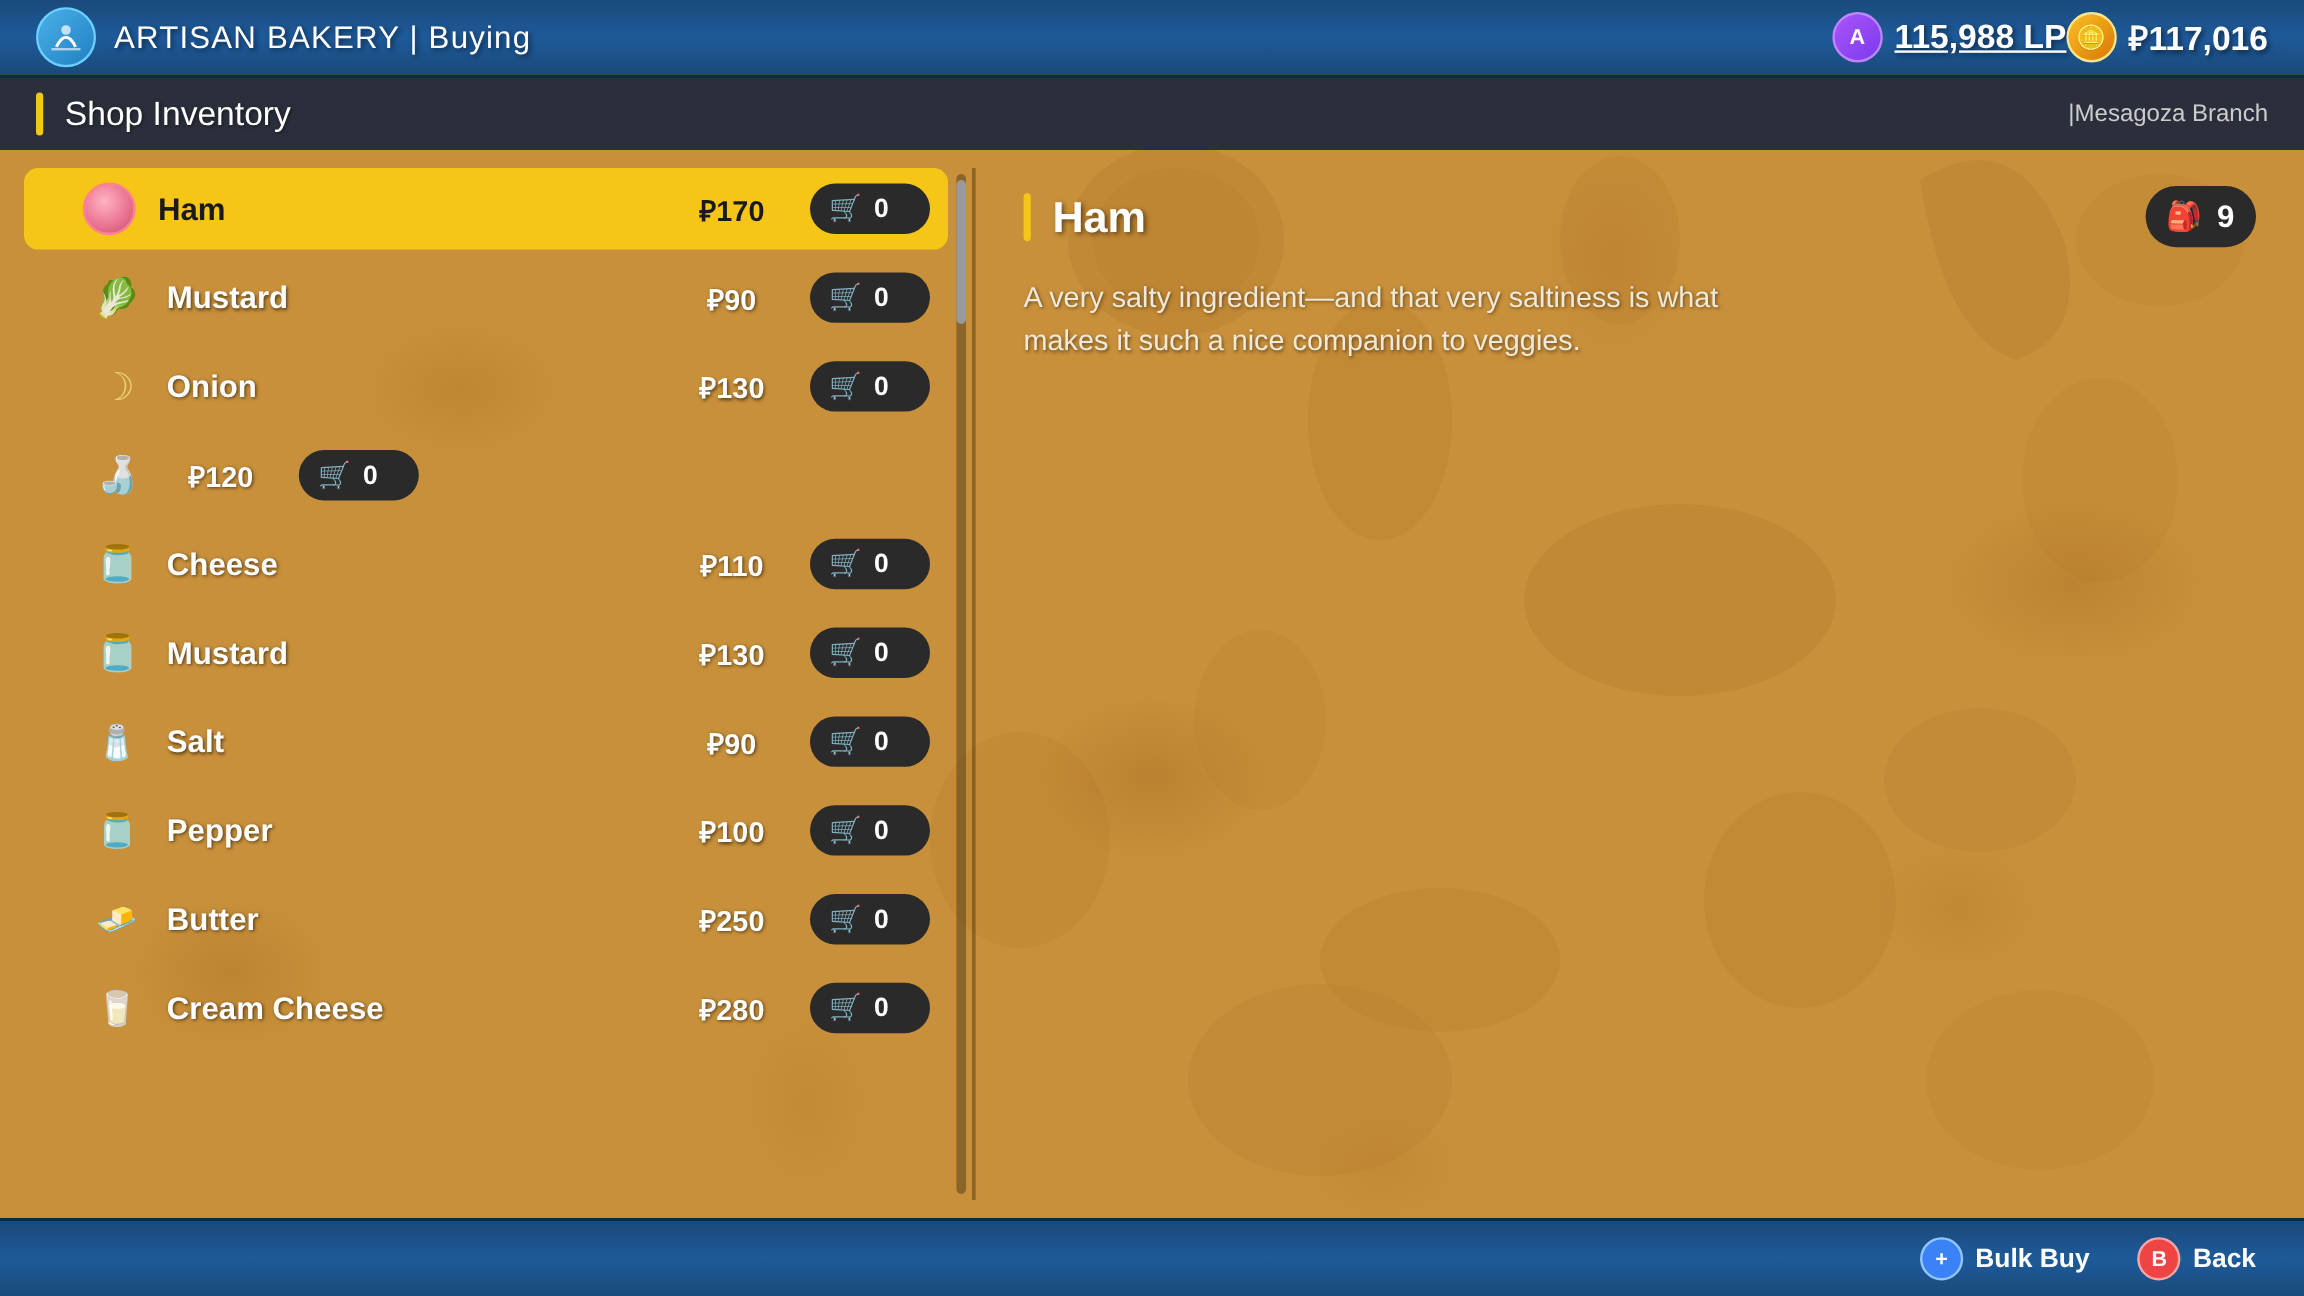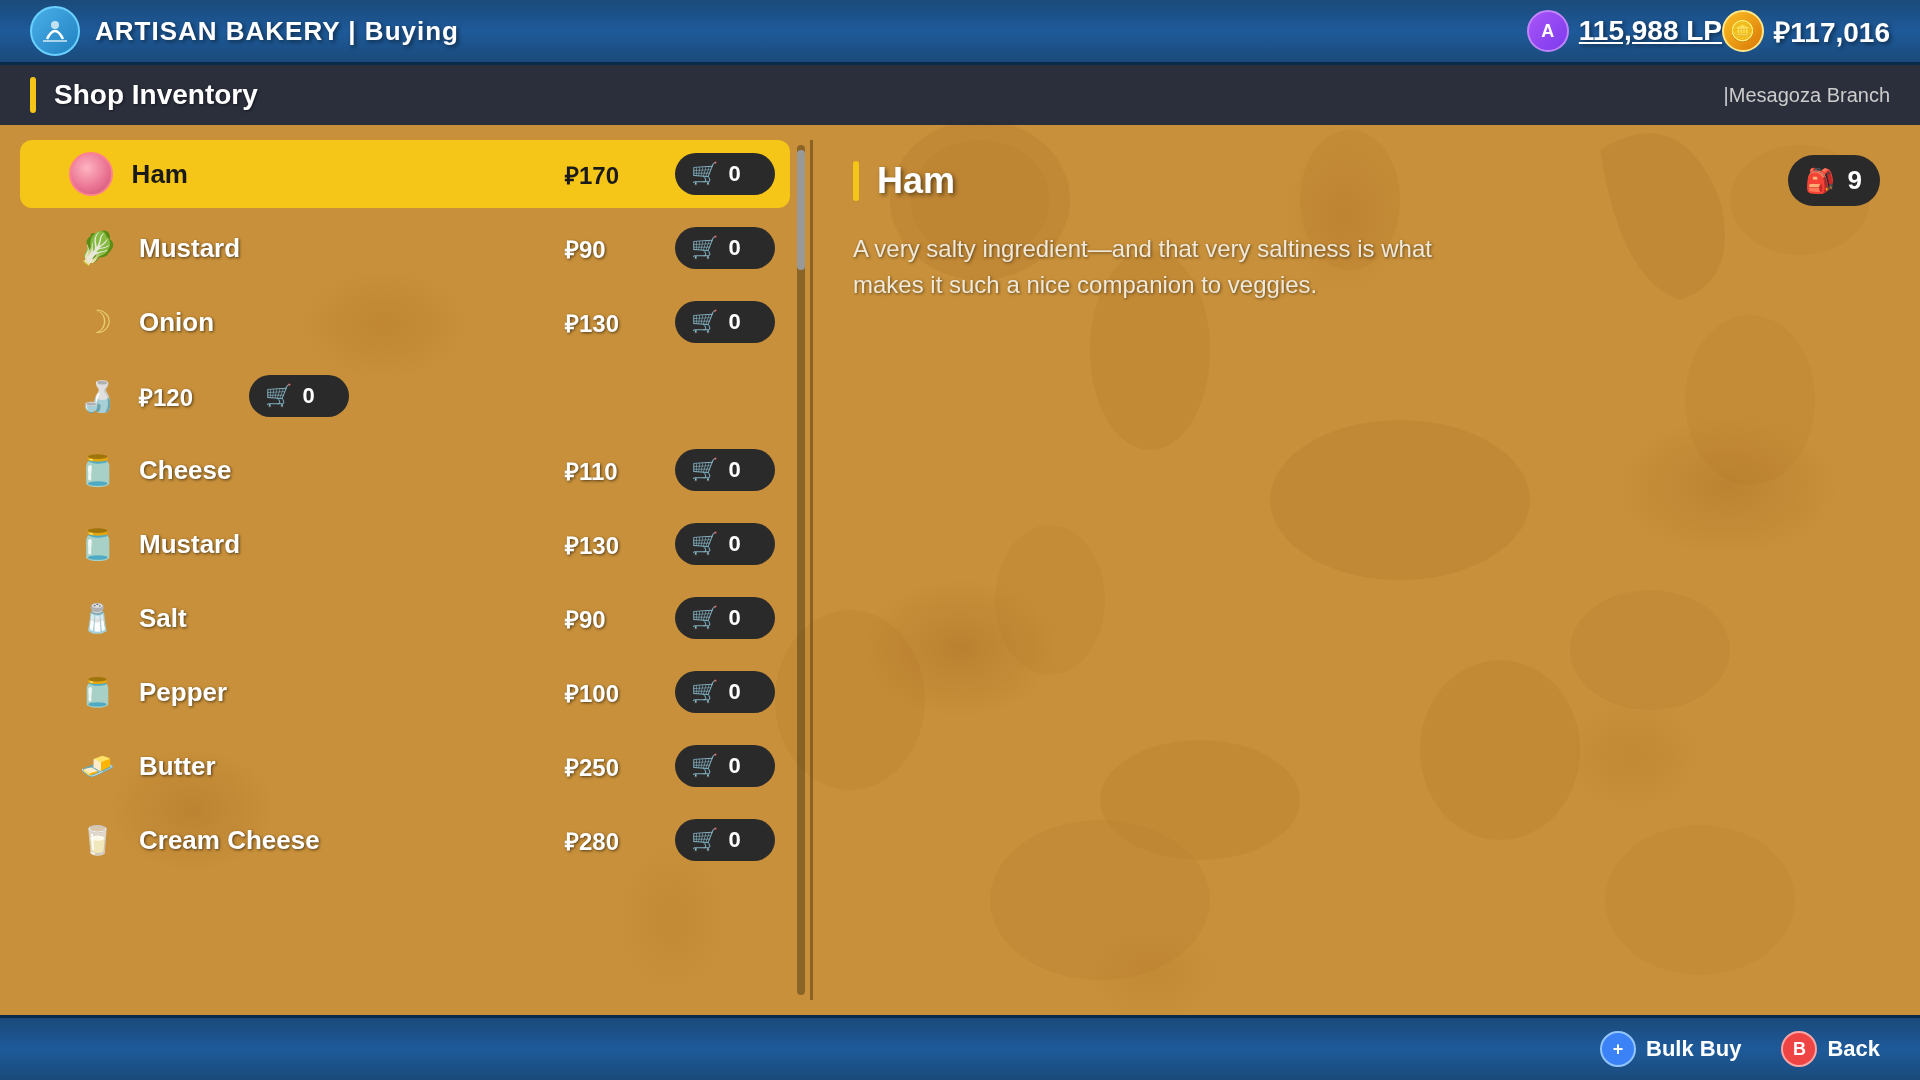--- a/index.html
+++ b/index.html
@@ -58,21 +58,21 @@
       align-items: center;
       justify-content: center;
       margin-right: 15px;
       border: 2px solid #6ad0ff;
       flex-shrink: 0;
     }
 
     .header-title {
       color: white;
       font-size: 26px;
-      font-weight: bold;
+      font-weight: normal;
       letter-spacing: 1px;
       text-shadow: 2px 2px 4px rgba(0,0,0,0.5);
       flex: 1;
     }
 
     .lp-container {
       display: flex;
       align-items: center;
       gap: 10px;
     }
@@ -136,21 +136,21 @@
       width: 6px;
       height: 36px;
       background: #f5c518;
       border-radius: 3px;
       margin-right: 18px;
     }
 
     .section-title {
       color: white;
       font-size: 28px;
-      font-weight: bold;
+      font-weight: normal;
       text-shadow: 1px 1px 3px rgba(0,0,0,0.5);
       flex: 1;
     }
 
     .branch-name {
       color: #ccc;
       font-size: 20px;
     }
 
     
@@ -238,21 +238,21 @@
       text-shadow: 1px 1px 3px rgba(0,0,0,0.6);
     }
 
     .item-price {
       color: white;
       font-size: 24px;
       font-weight: bold;
       margin-right: 20px;
       text-shadow: 1px 1px 3px rgba(0,0,0,0.6);
       min-width: 90px;
-      text-align: left;
+      text-align: center;
     }
 
     .cart-badge {
       background: #2a2a2a;
       border-radius: 30px;
       display: flex;
       align-items: center;
       padding: 8px 16px;
       gap: 10px;
       min-width: 100px;

